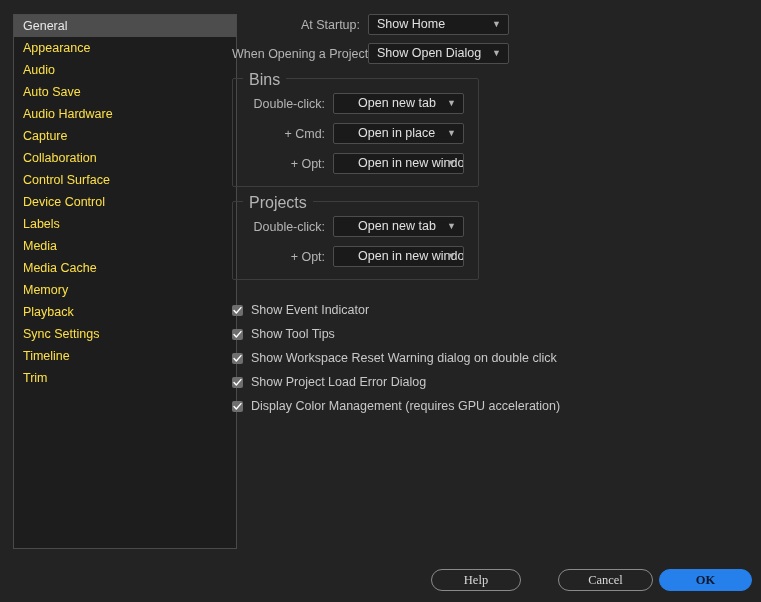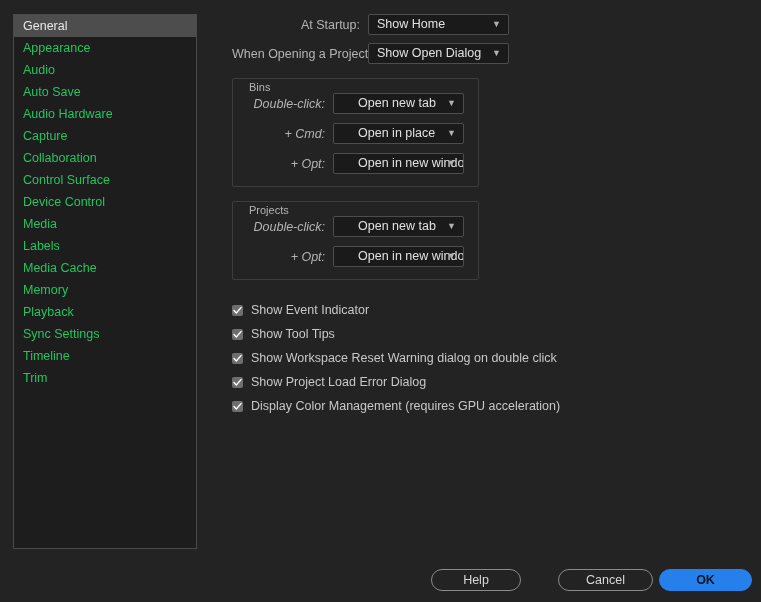--- a/index.html
+++ b/index.html
@@ -13,31 +13,31 @@
   #dialog {
     position: relative;
     width: 761px; height: 602px;
     background: #232323;
   }
 
   
   #sidebar {
     position: absolute;
     left: 13px; top: 14px;
-    width: 184px; height: 535px;
+    width: 224px; height: 535px;
     background: #1d1d1d;
     border: 1px solid #4a4a4a;
     overflow: hidden;
   }
   .side-item {
     height: 22px;
     line-height: 22px;
     padding-left: 9px;
     font-size: 12.5px;
-    color: #22c55e;
+    color: #fde047;
     white-space: nowrap;
     cursor: default;
   }
   .side-item.selected {
     background: #4d4d4d;
     color: #e8e8e8;
   }
 
   
   #pane {
@@ -90,28 +90,27 @@
     border: 1px solid #3d3d3d;
     border-radius: 2px;
     margin-top: 14px;
     padding: 14px 14px 12px 14px;
   }
   .groupbox > .legend {
     position: absolute;
     top: -8px; left: 10px;
     background: #232323;
     padding: 0 6px;
-    font-size: 11px;
+    font-size: 16px;
     color: #b4b4b4;
-    margin-top: 10px;
   }
   #bins-group { width: 247px; }
   #projects-group { width: 247px; }
 
-  .grp-label { width: 88px; font-style: italic; }
+  .grp-label { width: 88px; }
   .dd-grp { width: 133px; padding-left: 24px; }
   .grp-row { margin-bottom: 9px; }
   .grp-row:last-child { margin-bottom: 0; }
 
   
   #checks { margin-top: 18px; }
   .check-row {
     display: flex;
     align-items: center;
     height: 24px;
@@ -131,20 +130,21 @@
     color: #c8c8c8;
     white-space: nowrap;
   }
 
   
   #footer {
     position: absolute;
     left: 0; bottom: 11px;
     width: 761px;
     height: 22px;
+    font-family: Liberation Serif, serif;
   }
   .btn {
     position: absolute;
     height: 22px;
     line-height: 20px;
     border-radius: 11px;
     font-size: 12.5px;
     text-align: center;
     cursor: pointer;
     white-space: nowrap;
@@ -172,22 +172,22 @@
   <div id="sidebar">
       <div class="side-item selected">General</div>
       <div class="side-item">Appearance</div>
       <div class="side-item">Audio</div>
       <div class="side-item">Auto Save</div>
       <div class="side-item">Audio Hardware</div>
       <div class="side-item">Capture</div>
       <div class="side-item">Collaboration</div>
       <div class="side-item">Control Surface</div>
       <div class="side-item">Device Control</div>
+      <div class="side-item">Labels</div>
       <div class="side-item">Media</div>
-      <div class="side-item">Labels</div>
       <div class="side-item">Media Cache</div>
       <div class="side-item">Memory</div>
       <div class="side-item">Playback</div>
       <div class="side-item">Sync Settings</div>
       <div class="side-item">Timeline</div>
       <div class="side-item">Trim</div>
     </div>
 
   <div id="pane">
 

